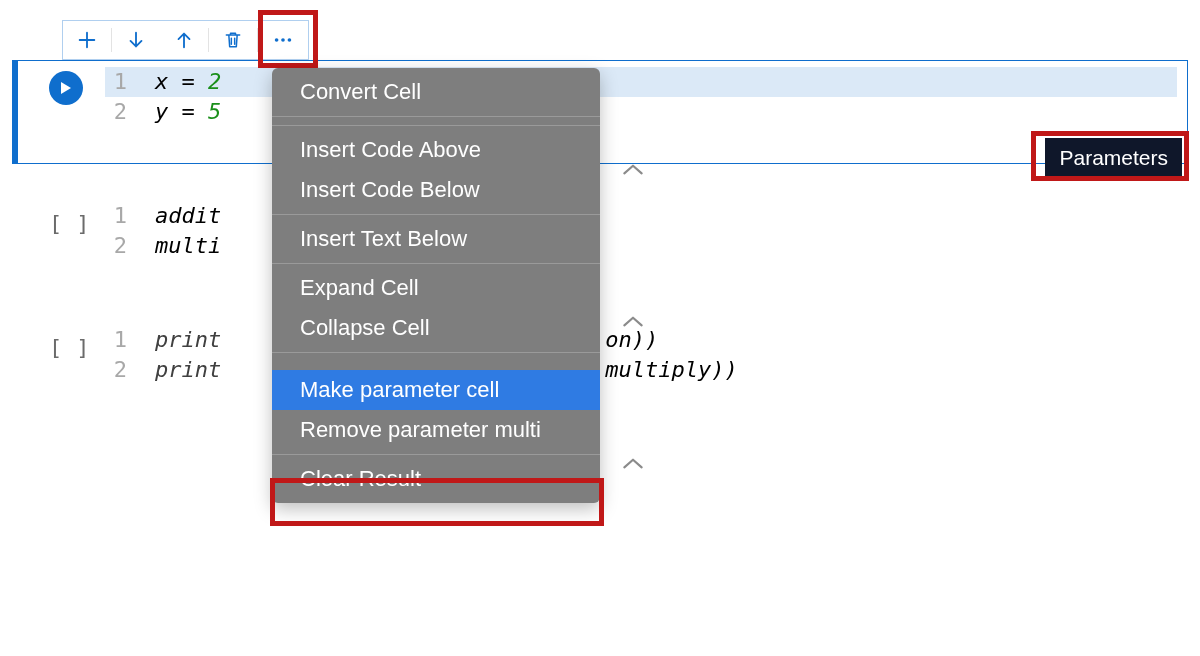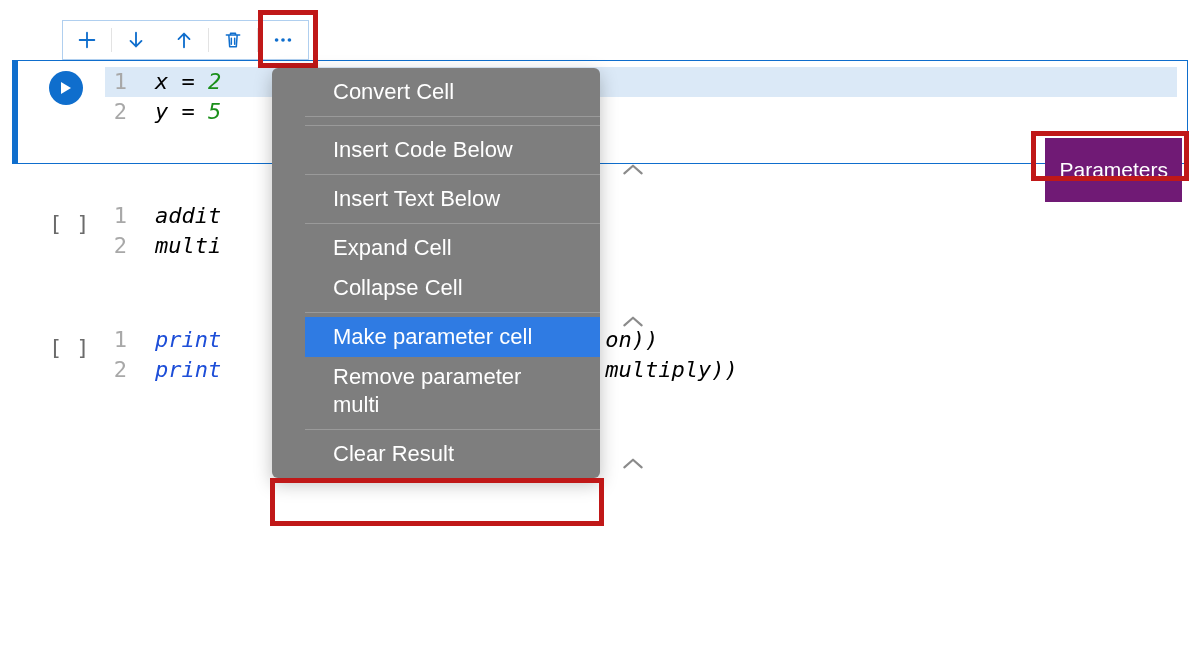--- a/index.html
+++ b/index.html
@@ -104,32 +104,32 @@
       text-align: right;
       padding-right: 28px;
       user-select: none;
     }
     .code-area .code-text {
       white-space: pre;
       font-style: italic;
     }
     .hl { background: #dbe9f7; }
     .kw-num { color: #1a8f1a; }
-    .p-call { color: #1d4ed8; }
+    .p-call { color: #404040; }
     .cell1-wrap {
       margin-top: 40px;
       position: relative;
     }
     .param-badge {
       position: absolute;
       right: 18px;
       top: 138px;
-      background: #701a75;
+      background: #0f172a;
       color: #fff;
-      padding: 20px 14px;
+      padding: 8px 14px;
       font-size: 21px;
       z-index: 3;
     }
     .param-badge-box {
       position: absolute;
       right: 11px;
       top: 131px;
       width: 158px;
       height: 50px;
       border: 5px solid #c01818;
@@ -152,34 +152,34 @@
       position: absolute;
       left: 272px;
       top: 68px;
       width: 328px;
       background: #7e7e7e;
       color: #fff;
       border-radius: 6px;
       box-shadow: 0 6px 18px rgba(0,0,0,0.25);
       z-index: 10;
       font-size: 22px;
-      padding-left: 33px;
     }
     .dd-group { padding: 4px 0; }
     .dd-item {
       padding: 6px 28px;
       line-height: 28px;
       cursor: pointer;
     }
     .dd-sep {
       height: 1px;
       background: #9a9a9a;
     }
     .dd-item.hl {
       background: #2f7be3;
+      margin-top: 13px;
     }
     .dd-make-box {
       position: absolute;
       left: 270px;
       top: 478px;
       width: 334px;
       height: 48px;
       border: 5px solid #c01818;
       z-index: 12;
       pointer-events: none;
@@ -314,20 +314,21 @@
 
 <div class="dropdown">
   <div class="dd-group">
     <div class="dd-item">Convert Cell</div>
   </div>
   <div class="dd-sep"></div>
   <div class="dd-group">
   </div>
   <div class="dd-sep"></div>
   <div class="dd-group">
+    <div class="dd-item">Insert Code Above</div>
     <div class="dd-item">Insert Code Below</div>
   </div>
   <div class="dd-sep"></div>
   <div class="dd-group">
     <div class="dd-item">Insert Text Below</div>
   </div>
   <div class="dd-sep"></div>
   <div class="dd-group">
     <div class="dd-item">Expand Cell</div>
     <div class="dd-item">Collapse Cell</div>

